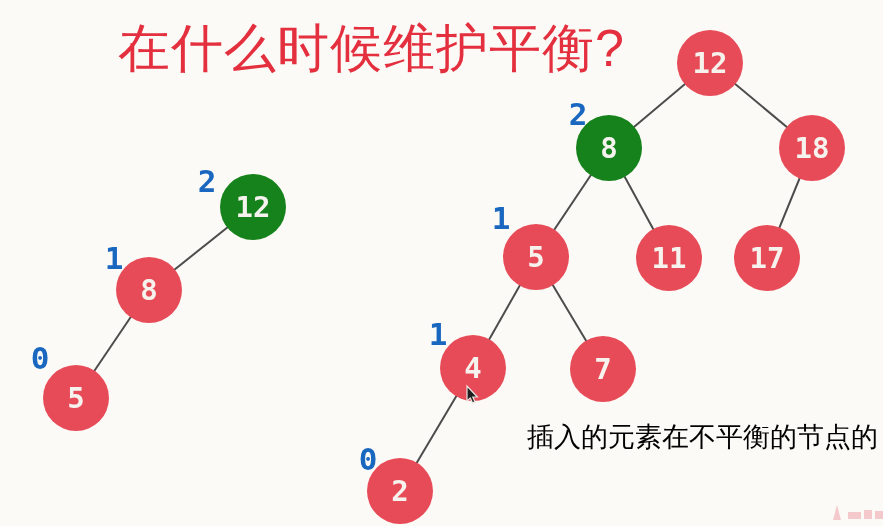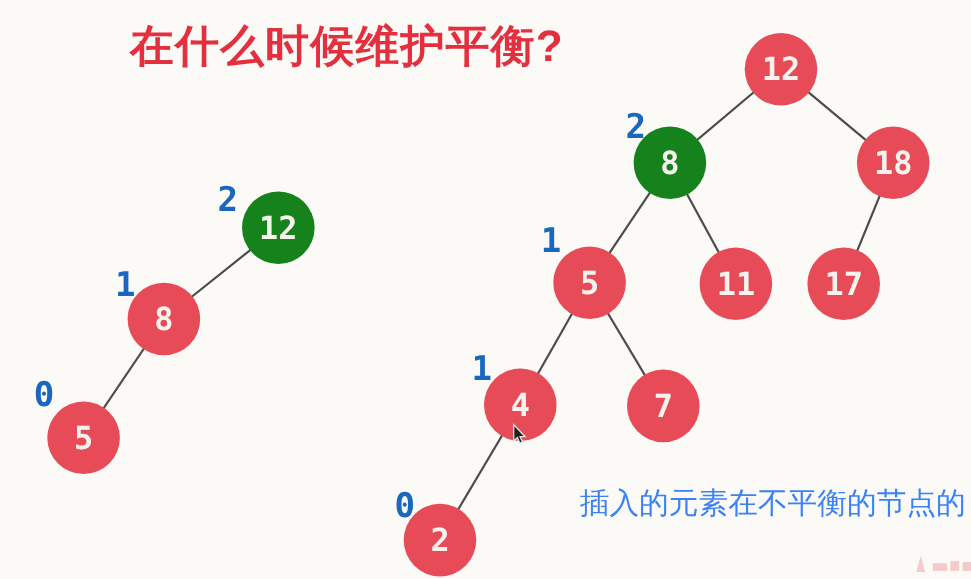--- a/index.html
+++ b/index.html
@@ -11,22 +11,22 @@
     height: 526px;
     position: relative;
     overflow: hidden;
     font-family: "Liberation Sans", sans-serif;
     background: #fbfaf6;
   }
   .slide-title {
     position: absolute;
     left: 118px;
     top: 14px;
-    font-size: 40px;
-    font-weight: 700;
+    font-size: 52px;
+    font-weight: 400;
     letter-spacing: 1px;
     white-space: nowrap;
     text-align: center;
   }
   .caption {
     position: absolute;
     left: 527px;
     top: 418px;
     font-size: 27px;
     line-height: 39px;
@@ -126,15 +126,15 @@
     </g>
     <polygon points="467,386 467,401 470.3,397.9 472.6,402.9 475,401.9 472.8,397 477.4,397" fill="#1f1f1f" stroke="#e9e6e2" stroke-width="1.2"></polygon>
     <g opacity="0.5">
       <polygon points="833,520 837,505 841,520" fill="#ee9aa4"></polygon>
       <rect x="848" y="512" width="13" height="7" fill="#ee9aa4"></rect>
       <rect x="864" y="510" width="8" height="9" fill="#ee9aa4"></rect>
       <rect x="875" y="511" width="8" height="8" fill="#ee9aa4"></rect>
     </g>
   </svg>
 
-<div class="caption" style="color: #3b82f6; margin-top: 20px;">
+<div class="caption" style="color: #000000;">
   <div>插入的元素在不平衡的节点的</div>
 </div>
 
 </body></html>

